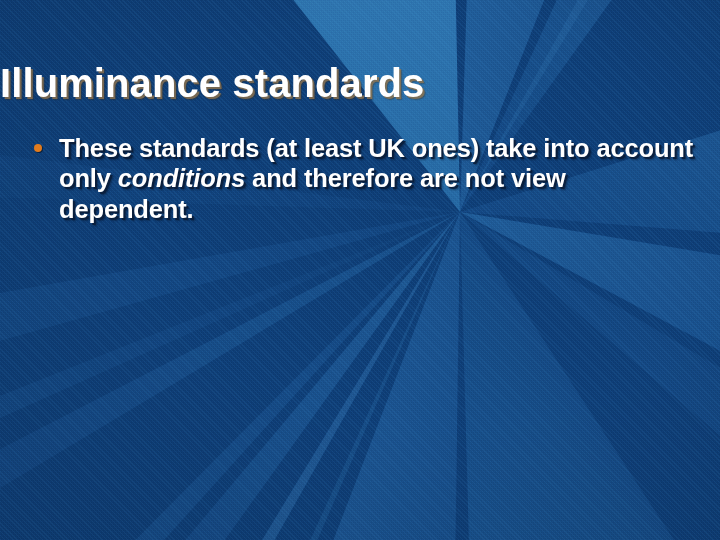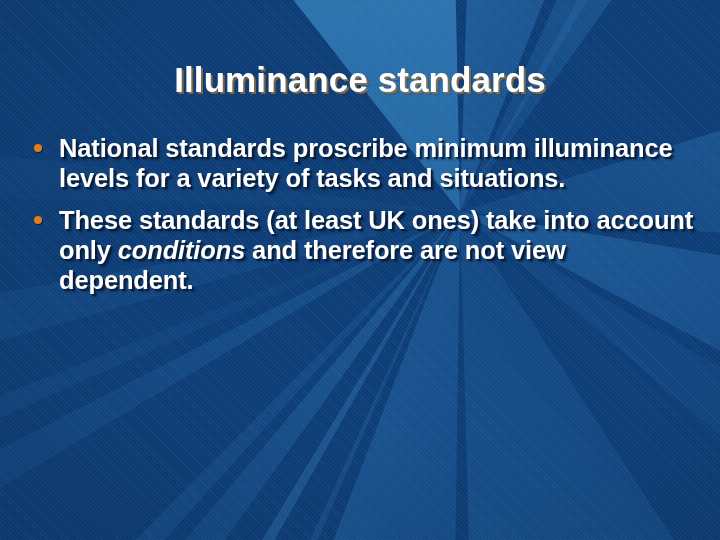--- a/index.html
+++ b/index.html
@@ -81,22 +81,22 @@
   .content {
     position: absolute;
     inset: 0;
   }
 
   .slide-title {
     position: absolute;
     top: 62px;
     left: 0;
     width: 720px;
-    text-align: center;
-    font-size: 35px;
+    text-align: left;
+    font-size: 40px;
     font-weight: bold;
     color: #ffffff;
     letter-spacing: 0.1px;
     line-height: 1.05;
     text-shadow:
       2px 2px 0 rgba(150,120,80,0.75),
       3px 3px 1px rgba(60,45,25,0.35);
     white-space: nowrap;
   }
 
@@ -196,24 +196,20 @@
     <div class="bg-noise2"></div>
     <div class="bg-vignette"></div>
   </div>
 
   <div class="content">
 
     <div class="slide-title">Illuminance standards</div>
 
     <div class="body-list">
 
-      <div class="bullet-row">
-        <span class="bullet-dot" style="background: rgb(224, 123, 30);"></span>
-        <span class="bullet-text">National standards proscribe minimum illuminance levels for a variety of tasks and situations.</span>
-      </div>
 
 
       <div class="bullet-row">
         <span class="bullet-dot" style="background: rgb(224, 123, 30);"></span>
         <span class="bullet-text"><span>These standards (at least UK ones) take into account only </span><em>conditions</em><span> and therefore are not view dependent.</span></span>
       </div>
 
     </div>
   </div>
 </div>

